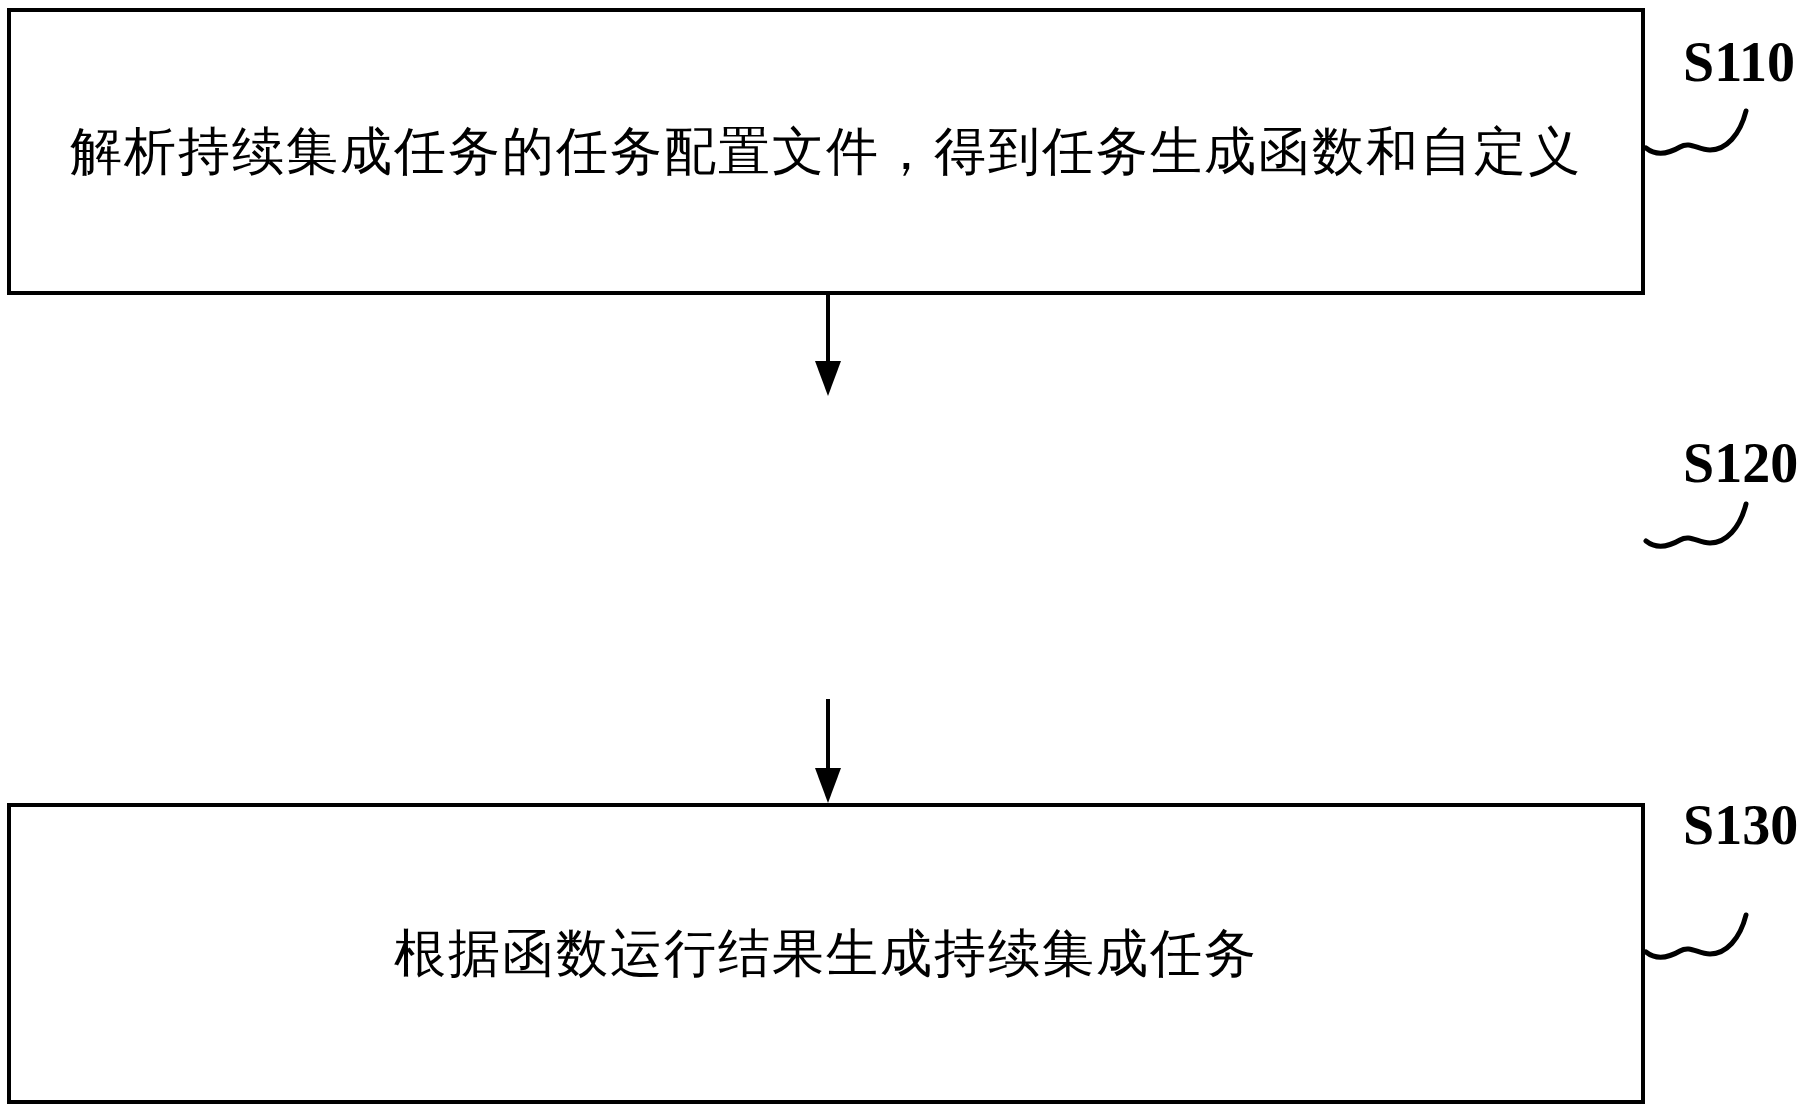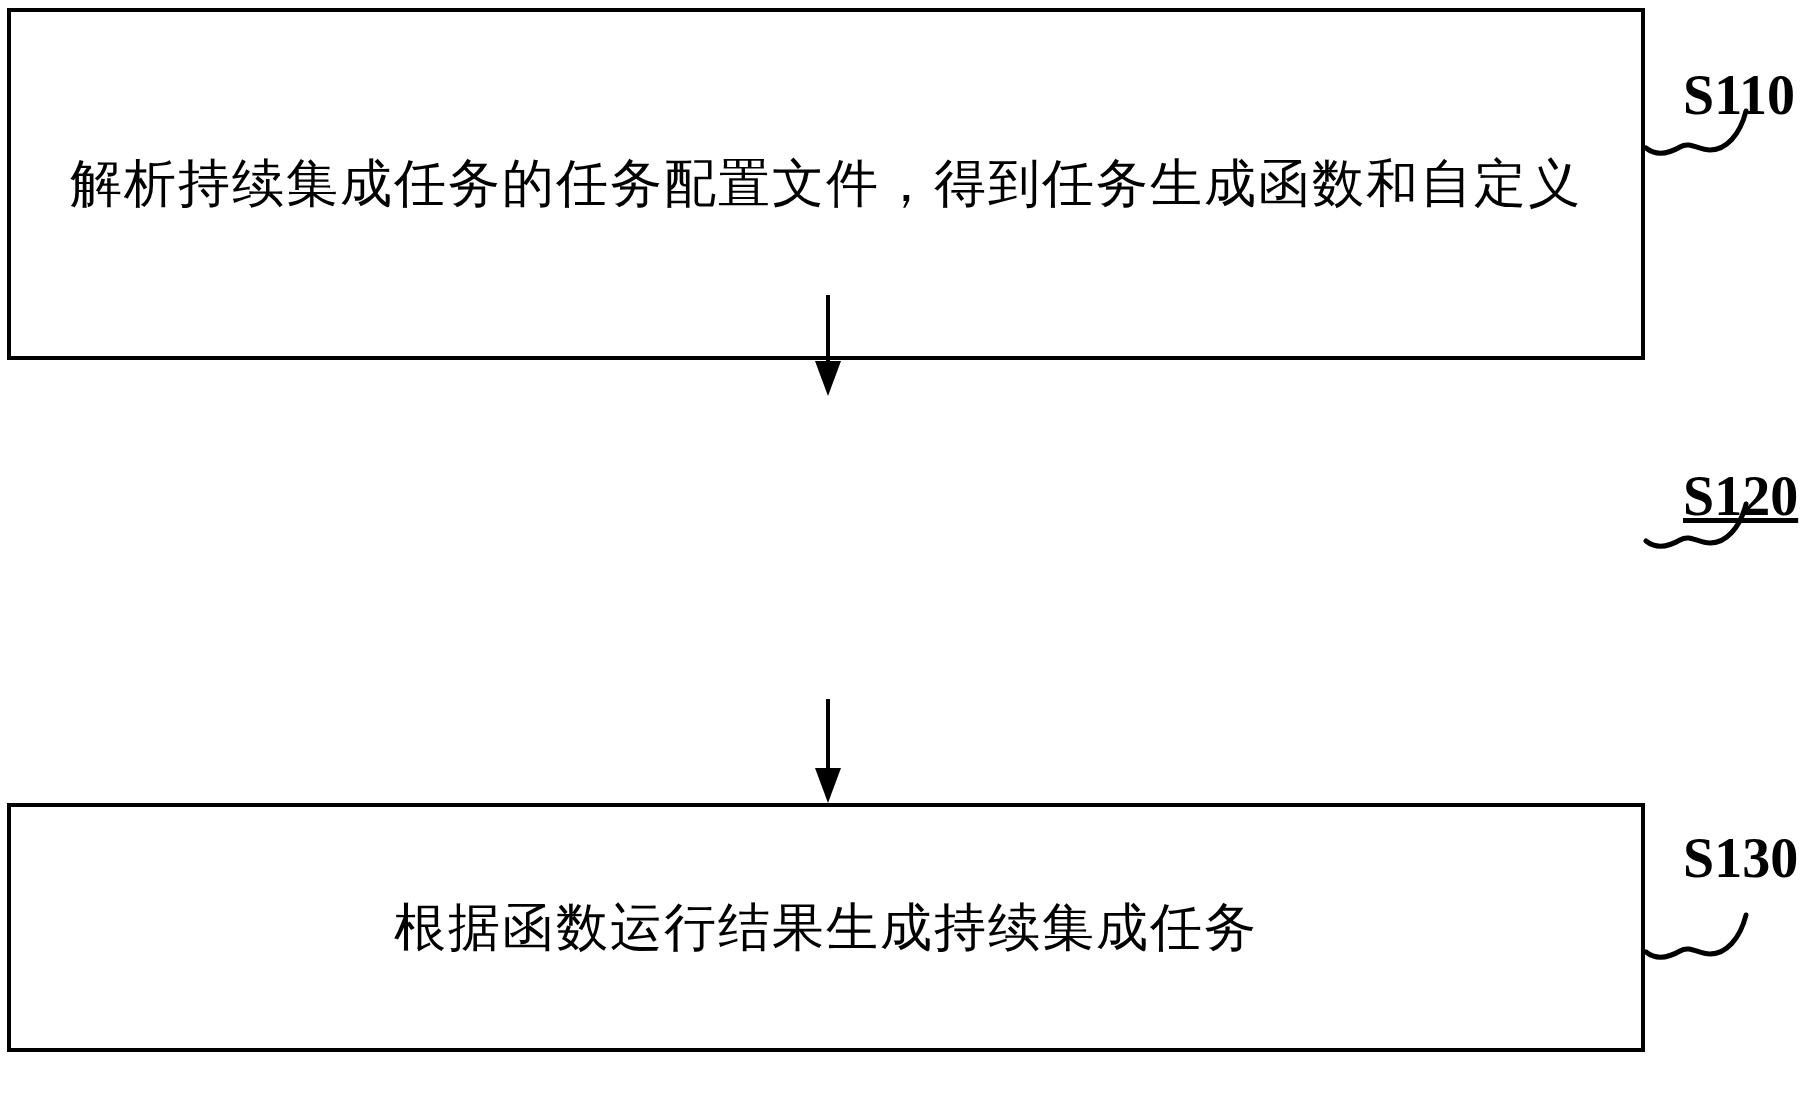--- a/index.html
+++ b/index.html
@@ -20,23 +20,23 @@
     left: 7px;
     width: 1638px;
     border: 4px solid #000000;
     background: #ffffff;
     box-sizing: border-box;
     display: flex;
     flex-direction: column;
     justify-content: center;
     align-items: center;
   }
-  .box1 { top: 8px;   height: 352px; }
+  .box1 { top: 8px;   height: 287px; }
   .box2 { top: 396px; height: 303px; }
-  .box3 { top: 803px; height: 249px; }
+  .box3 { top: 803px; height: 301px; }
   .step-text {
     font-size: 52px;
     line-height: 62px;
     letter-spacing: 2px;
     color: #000000;
     white-space: nowrap;
     text-align: center;
   }
   .flow-arrow {
     position: absolute;
@@ -66,24 +66,23 @@
   .arrow1 .arrow-head { top: 66px; }
   .arrow2 .arrow-head { top: 69px; }
   .step-label {
     position: absolute;
     left: 1683px;
     font-size: 56px;
     font-weight: bold;
     line-height: 1;
     color: #000000;
     white-space: nowrap;
-    margin-top: 33px;
   }
   .label1 { top: 34px; }
-  .label2 { top: 435px; text-decoration: underline; }
+  .label2 { top: 435px; }
   .label3 { top: 797px; }
   .squiggle {
     position: absolute;
     left: 1643px;
     width: 110px;
     height: 52px;
   }
   .sq1 { top: 104px; }
   .sq2 { top: 497px; }
   .sq3 { top: 908px; }

